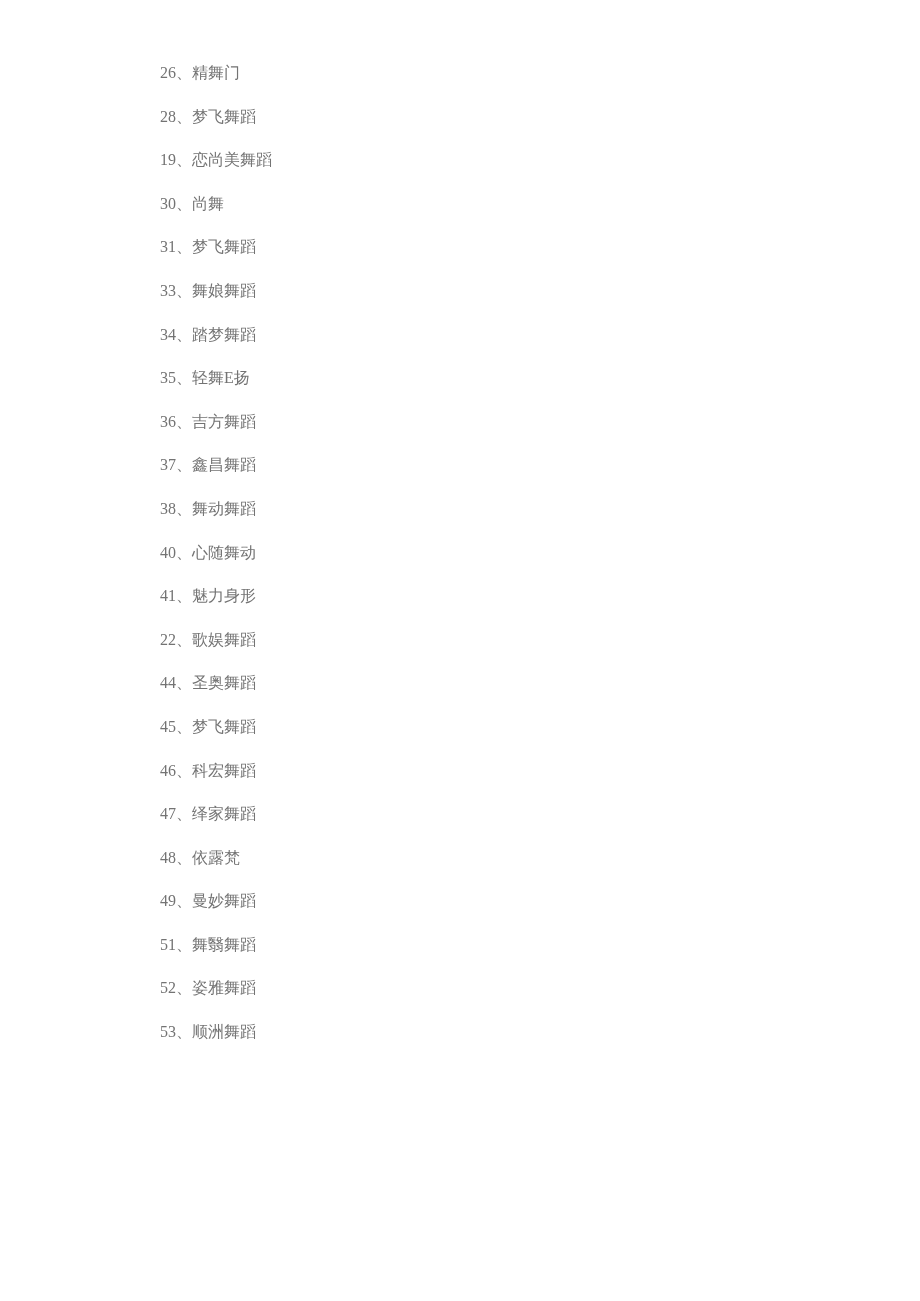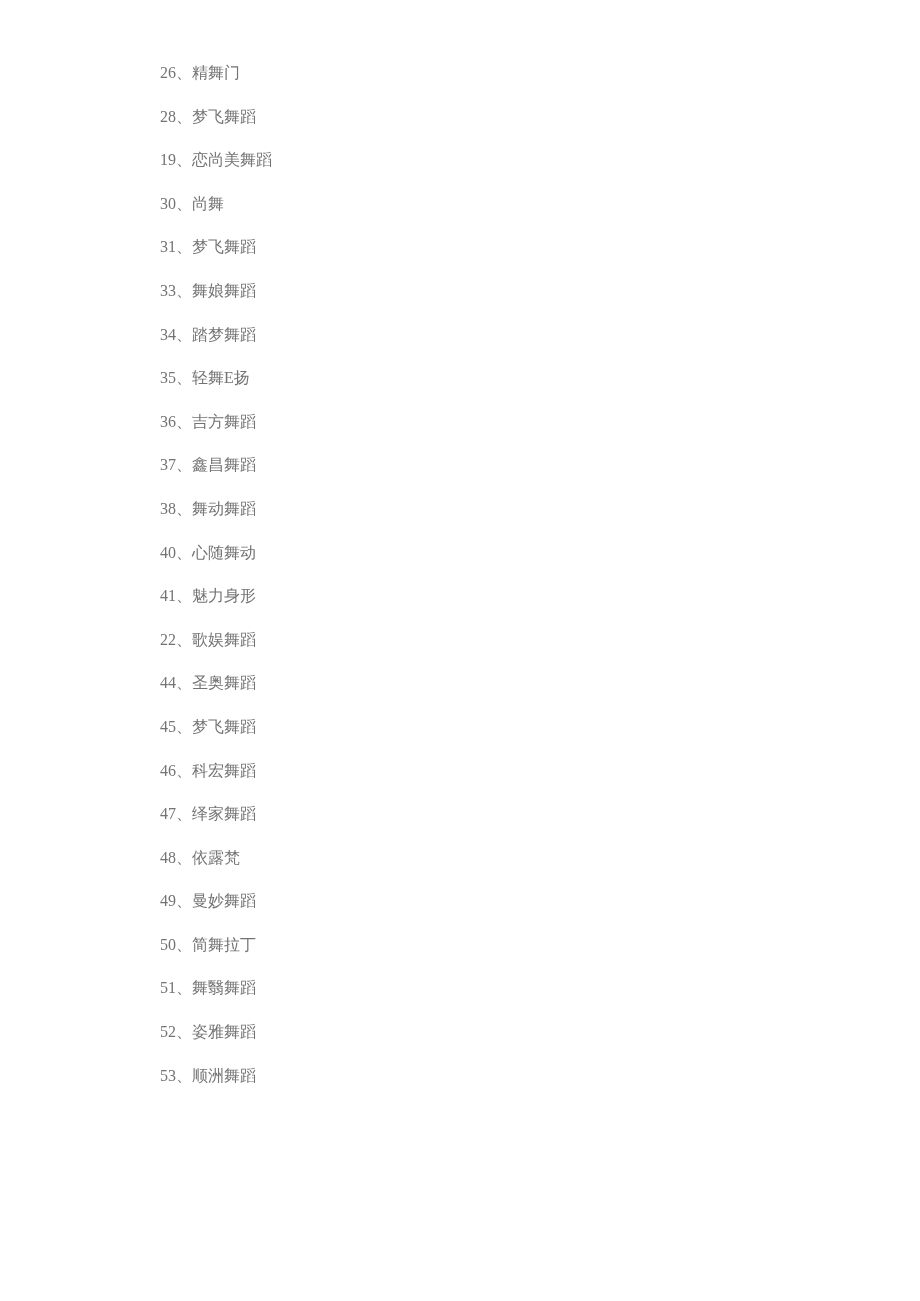--- a/index.html
+++ b/index.html
@@ -42,17 +42,16 @@
     <div class="list-item"><span>38、</span><span>舞动舞蹈</span></div>
     <div class="list-item"><span>40、</span><span>心随舞动</span></div>
     <div class="list-item"><span>41、</span><span>魅力身形</span></div>
     <div class="list-item"><span>22、</span><span>歌娱舞蹈</span></div>
     <div class="list-item"><span>44、</span><span>圣奥舞蹈</span></div>
     <div class="list-item"><span>45、</span><span>梦飞舞蹈</span></div>
     <div class="list-item"><span>46、</span><span>科宏舞蹈</span></div>
     <div class="list-item"><span>47、</span><span>绎家舞蹈</span></div>
     <div class="list-item"><span>48、</span><span>依露梵</span></div>
     <div class="list-item"><span>49、</span><span>曼妙舞蹈</span></div>
-    <div class="list-item"><span>50、</span><span>简舞拉丁</span></div>
     <div class="list-item"><span>51、</span><span>舞翳舞蹈</span></div>
     <div class="list-item"><span>52、</span><span>姿雅舞蹈</span></div>
     <div class="list-item"><span>53、</span><span>顺洲舞蹈</span></div>
   </div>
 
 </body></html>

